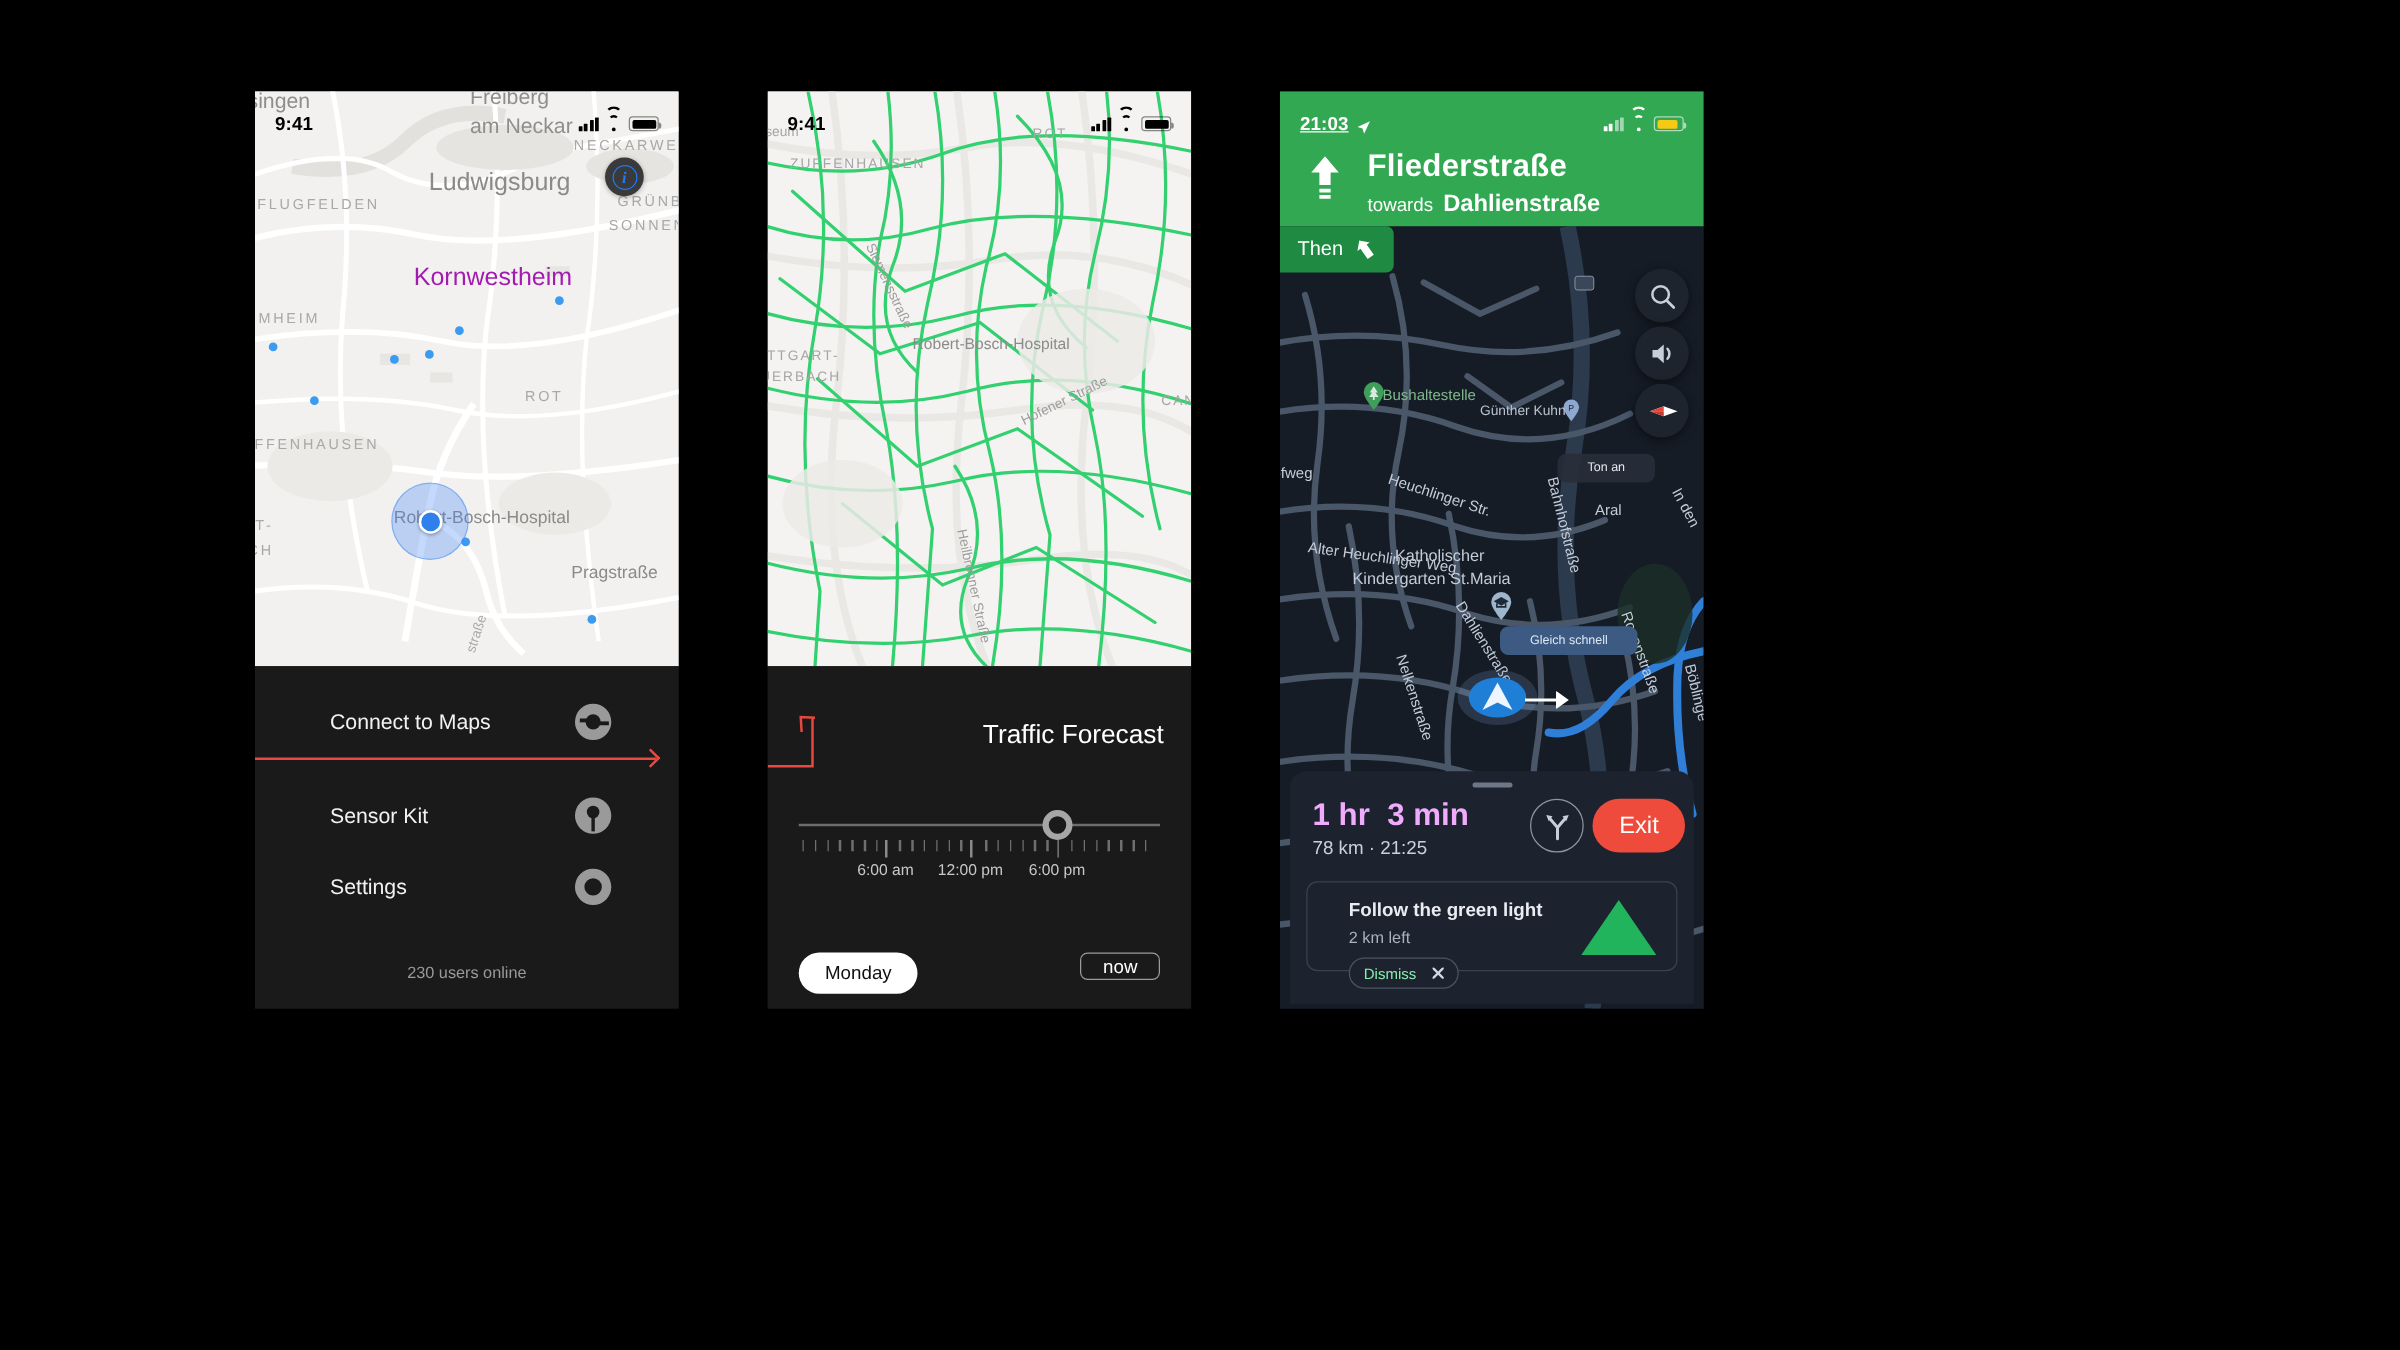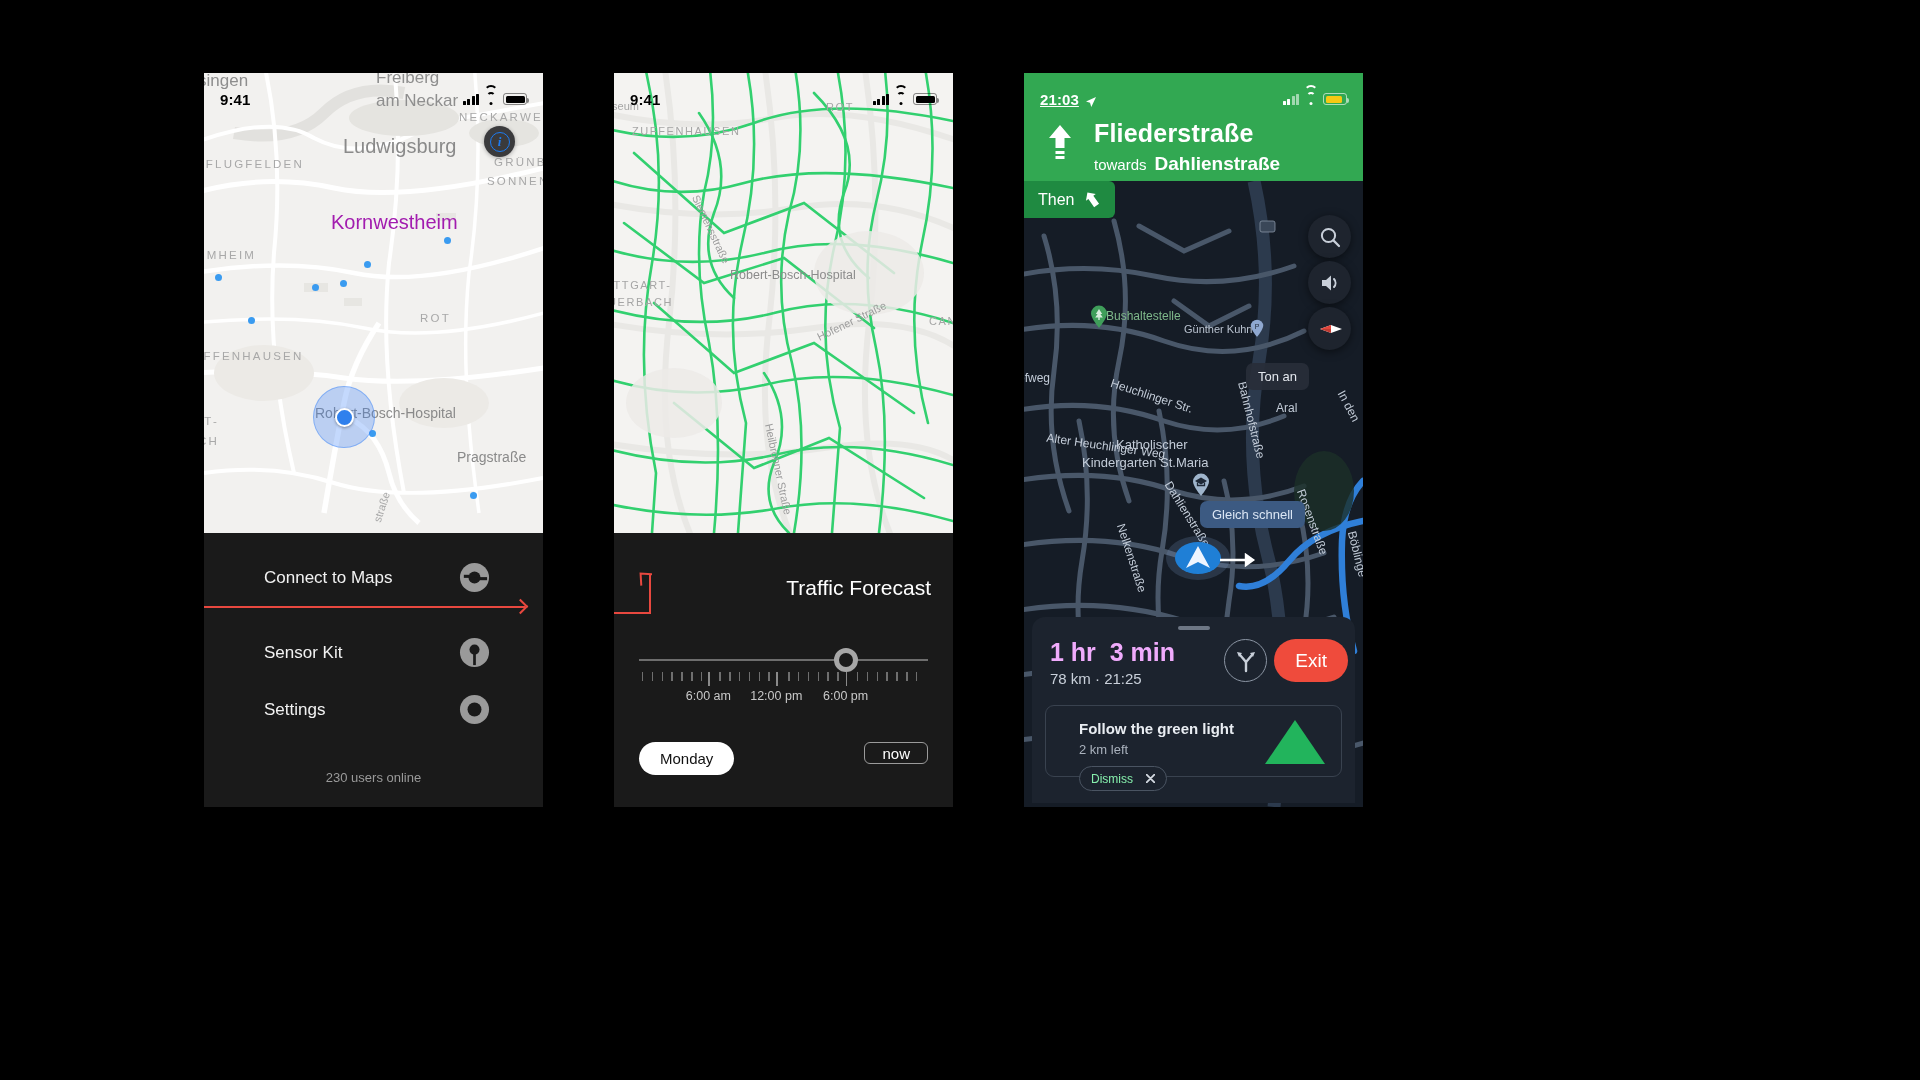--- a/index.html
+++ b/index.html
@@ -101,21 +101,21 @@
   .slider-track { position:absolute; left:0; right:0; top:0; height:1.5px;
                   background:#6d6d6d; }
   .slider-knob { position:absolute; width:24px; height:24px; border-radius:50%;
                  background:#1a1a1a; border:5px solid #a6a6a6; top:-11px; }
   .ticks { position:absolute; left:0; right:0; top:13px; height:14px; }
   .ticks i { position:absolute; top:0; width:1.5px; background:#6f6f6f; height:9px; }
   .ticks i.maj { height:14px; background:#8a8a8a; }
   .tlabels { position:absolute; left:0; right:0; top:30px; height:16px;
              color:#c8c8c8; font-size:12.5px; }
   .tlabels span { position:absolute; transform:translateX(-50%); white-space:nowrap; }
-  .pillrow { position:absolute; left:25px; right:25px; bottom:32px; height:33px; }
+  .pillrow { position:absolute; left:25px; right:25px; bottom:12px; height:33px; }
   .pill-day { position:absolute; left:0; top:0; height:33px; padding:0 21px;
               border-radius:17px; background:#fff; color:#111; font-size:15px;
               display:flex; align-items:center; }
   .pill-now { position:absolute; right:0; top:0; height:22px; padding:0 17px;
               border-radius:6px; border:1px solid #9b9b9b; color:#fff;
               font-size:15px; display:flex; align-items:center; }
 
   
   #p3head { position:absolute; left:0; right:0; top:0; height:108px;
             background:#32a852; z-index:30; }
@@ -131,21 +131,21 @@
                border-radius:0 6px 6px 0; }
   #p3map { position:absolute; left:0; right:0; top:108px; bottom:0;
            background:#151c26; overflow:hidden; }
   .m3-label { position:absolute; color:#c3ccd8; white-space:nowrap;
               font-size:12px; pointer-events:none; }
   .m3-green { color:#7fb98b; }
   .roundbtn { position:absolute; width:43px; height:43px; border-radius:50%;
               background:#1e242e; display:flex; align-items:center;
               justify-content:center; box-shadow:0 2px 8px rgba(0,0,0,.5); }
   .tooltip { position:absolute; background:rgba(40,46,56,.92); color:#e4e8ee;
-             border-radius:7px; padding:6px 12px; font-size:13px; white-space:nowrap; }
+             border-radius:7px; padding:6px 24px; font-size:10px; white-space:nowrap; }
   .tooltip.blue { background:#3c5a82; color:#dbe6f4; }
   .poi-pin { position:absolute; width:18px; height:24px; }
   .userpuck { position:absolute; width:64px; height:44px; border-radius:50%;
               background:rgba(120,150,190,.22); }
   .userpuck .inner { position:absolute; left:50%; top:50%; width:46px; height:32px;
               transform:translate(-50%,-50%); border-radius:50%; background:#1f7fd6; }
   #p3panel { position:absolute; left:8px; right:8px; bottom:4px; height:186px;
              background:#1c232e; border-radius:13px 13px 0 0; z-index:25; }
   .grabber { position:absolute; left:50%; top:9px; transform:translateX(-50%);
              width:32px; height:4px; border-radius:2px; background:#6e7785; }

